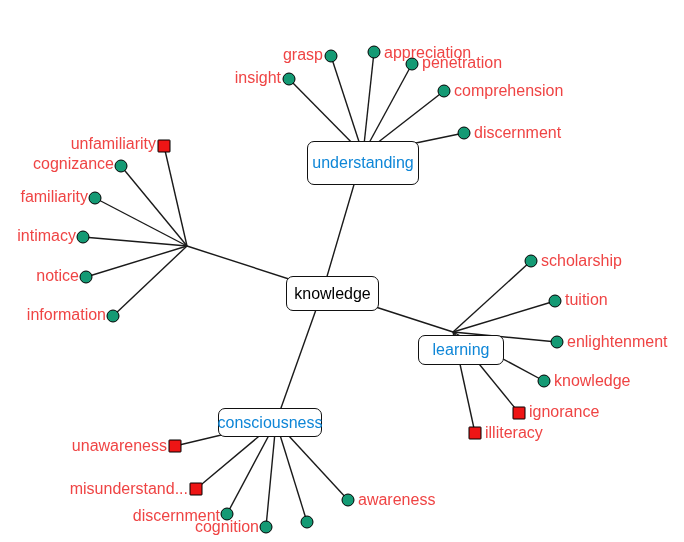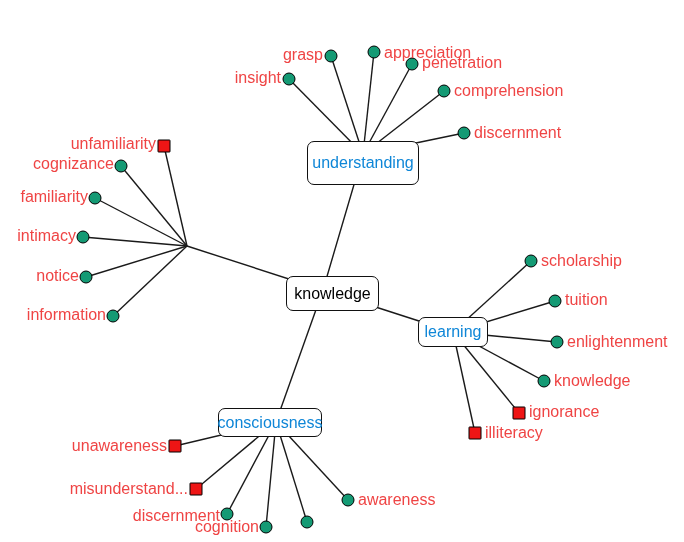--- a/index.html
+++ b/index.html
@@ -132,17 +132,17 @@
   <span class="leaf-label" style="left:529px;top:412px">ignorance</span>
   <span class="leaf-label" style="left:485px;top:433px">illiteracy</span>
 
   <span class="leaf-label" style="right:496px;top:489px">misunderstand...</span>
   <span class="leaf-label" style="right:517px;top:446px">unawareness</span>
   <span class="leaf-label" style="right:464px;top:516px">discernment</span>
   <span class="leaf-label" style="right:425px;top:527px">cognition</span>
   <span class="leaf-label" style="left:358px;top:500px">awareness</span>
 
   <div class="node-box branch" style="left:307px;top:141px;width:112px;height:44px">understanding</div>
-  <div class="node-box branch" style="left:418px;top:317px;width:70px;height:30px">learning</div>
+  <div class="node-box branch" style="left:418px;top:335px;width:86px;height:30px">learning</div>
   <div class="node-box branch" style="left:218px;top:408px;width:104px;height:29px">consciousness</div>
   <div class="node-box center" style="left:286px;top:276px;width:93px;height:35px">knowledge</div>
 
 </div>
 
 </body></html>

